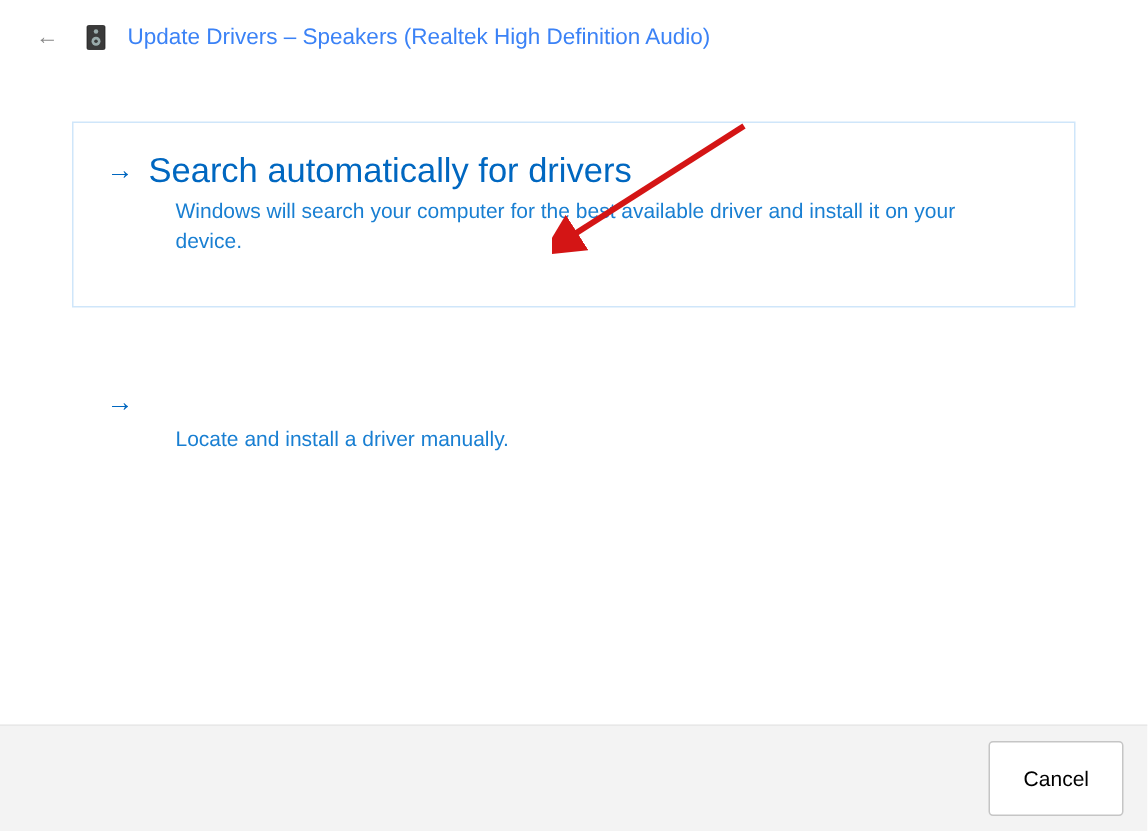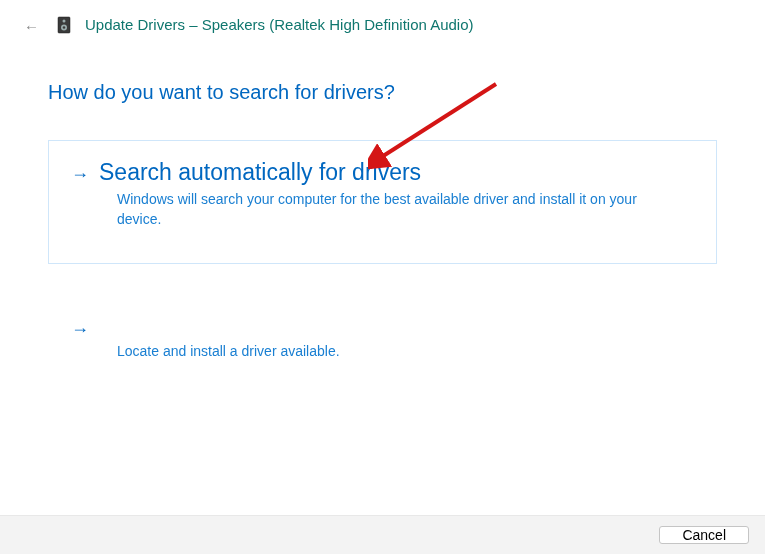--- a/index.html
+++ b/index.html
@@ -22,21 +22,21 @@
       font-size: 15px;
       cursor: pointer;
       user-select: none;
       padding: 2px 4px;
     }
     .title-icon {
       display: inline-flex;
     }
     .title-text {
       font-size: 15px;
-      color: #0f766e;
+      color: #3b82f6;
     }
     .content {
       padding: 46px 48px 0 48px;
     }
     .heading {
       font-size: 20px;
       font-weight: 400;
       color: #1a5fb4;
       color: #0067c0;
       margin-bottom: 36px;
@@ -82,21 +82,21 @@
       background: #f3f3f3;
       border-top: 1px solid #e8e8e8;
       padding: 10px 16px;
       display: flex;
       justify-content: flex-end;
     }
     .cancel-btn {
       background: #fff;
       border: 1px solid #c5c5c5;
       border-radius: 3px;
-      padding: 0 22px;
+      padding: 16px 22px;
       font-size: 14px;
       color: #000;
       cursor: pointer;
       font-family: inherit;
     }
     .annotation-arrow {
       position: absolute;
       left: 368px;
       top: 76px;
       pointer-events: none;
@@ -112,35 +112,34 @@
       <rect x="1" y="1" width="12" height="16" rx="1" fill="#3a3a3a" stroke="#1e1e1e" stroke-width="0.5"></rect>
       <circle cx="7" cy="5" r="1.5" fill="#9aa"></circle>
       <circle cx="7" cy="11.5" r="3" fill="#9aa"></circle>
       <circle cx="7" cy="11.5" r="1.2" fill="#3a3a3a"></circle>
     </svg>
   </span>
   <span class="title-text">Update Drivers – Speakers (Realtek High Definition Audio)</span>
 </div>
 
 <div class="content">
-  <div class="heading">How do you want to search for drivers?</div>
 
   <div class="option-card">
     <div class="option-title-row">
       <span class="option-arrow">→</span>
       <span class="option-title">Search automatically for drivers</span>
     </div>
     <div class="option-desc">Windows will search your computer for the best available driver and install it on your device.</div>
   </div>
 
   <div class="option-card no-border">
     <div class="option-title-row">
       <span class="option-arrow">→</span>
     </div>
-    <div class="option-desc">Locate and install a driver available.</div>
+    <div class="option-desc">Locate and install a driver manually.</div>
   </div>
 </div>
 
 <svg class="annotation-arrow" width="140" height="100" viewBox="0 0 140 100">
   <defs>
     <marker id="arrhead" viewBox="0 0 10 10" refX="2" refY="5" markerWidth="7" markerHeight="7" orient="auto">
       <path d="M 0 0 L 10 5 L 0 10 Z" fill="#d41515"></path>
     </marker>
   </defs>
   <line x1="128" y1="8" x2="12" y2="82" stroke="#d41515" stroke-width="4" marker-end="url(#arrhead)"></line>

